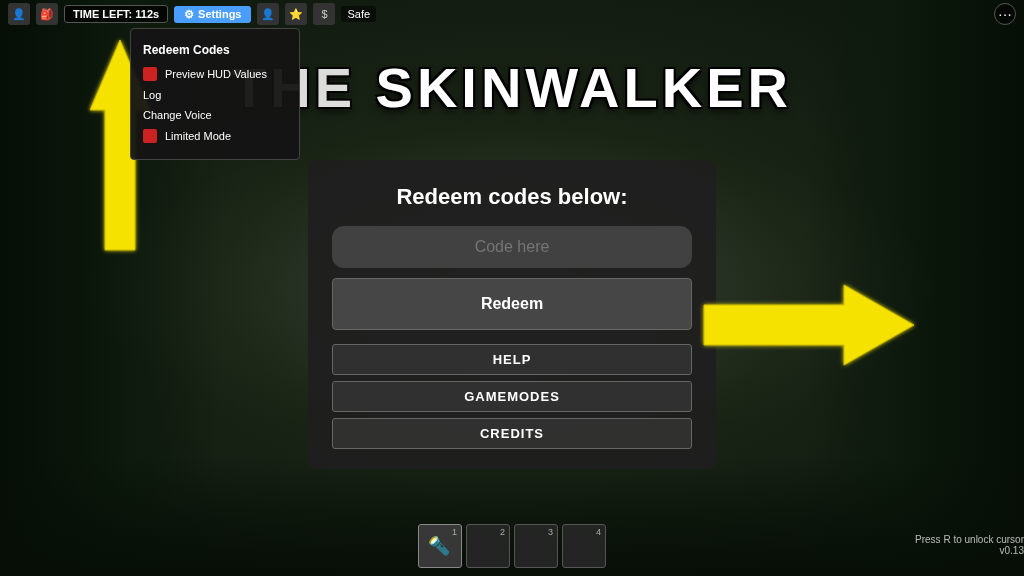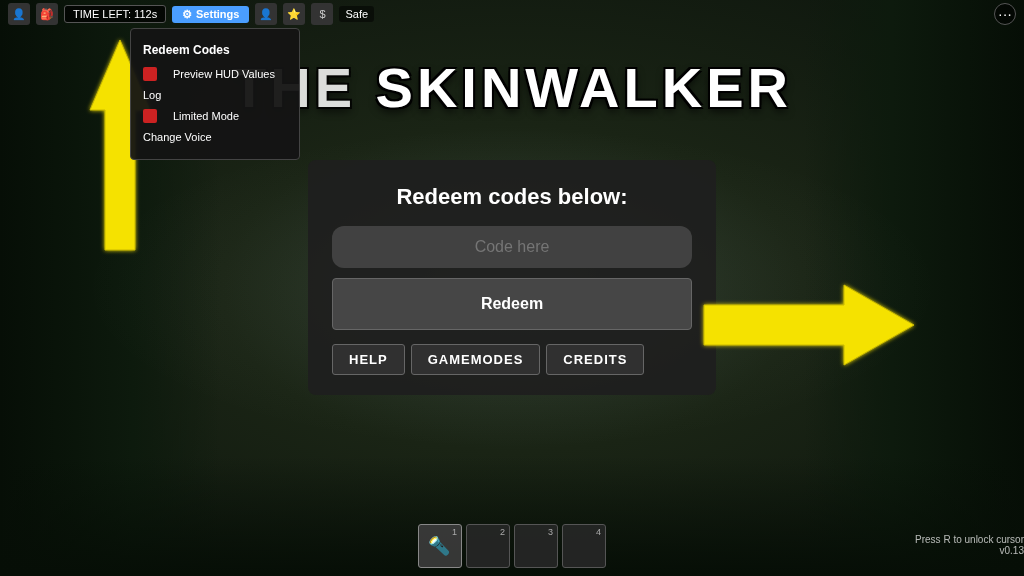--- a/index.html
+++ b/index.html
@@ -73,21 +73,21 @@
       cursor: pointer;
     }
 
     .time-left {
       background: rgba(0,0,0,0.7);
       border: 1px solid #555;
       border-radius: 3px;
       padding: 2px 8px;
       color: white;
       font-size: 11px;
-      font-weight: normal;
+      font-weight: bold;
     }
 
     .settings-btn {
       background: #4a9eff;
       border: none;
       border-radius: 3px;
       padding: 2px 10px;
       color: white;
       font-size: 11px;
       font-weight: bold;
@@ -129,21 +129,21 @@
     .dropdown-title {
       color: white;
       font-size: 12px;
       font-weight: bold;
       padding: 2px 12px 6px;
     }
 
     .dropdown-item {
       display: flex;
       align-items: center;
-      gap: 16px;
+      gap: 8px;
       padding: 4px 12px;
       color: white;
       font-size: 11px;
       cursor: pointer;
     }
 
     .toggle-box {
       width: 14px; height: 14px;
       background: #cc2222;
       border-radius: 2px;
@@ -219,21 +219,21 @@
       padding: 16px;
       color: white;
       font-size: 16px;
       font-weight: bold;
       cursor: pointer;
       margin-bottom: 10px;
     }
 
     .action-buttons {
       display: flex;
-      flex-direction: row;
+      flex-direction: column;
       gap: 6px;
       margin-top: 4px;
     }
 
     .action-btn {
       background: rgba(50,50,50,0.9);
       border: 1px solid #666;
       border-radius: 3px;
       padding: 7px 16px;
       color: white;
@@ -317,25 +317,25 @@
 <div class="settings-dropdown">
   <div class="dropdown-title">Redeem Codes</div>
   <div class="dropdown-item">
     <div class="toggle-box"></div>
     <span>Preview HUD Values</span>
   </div>
   <div class="dropdown-item">
     <span>Log</span>
   </div>
   <div class="dropdown-item">
+    <span>Change Voice</span>
+  </div>
+  <div class="dropdown-item">
     <div class="toggle-box"></div>
     <span>Limited Mode</span>
-  </div>
-  <div class="dropdown-item">
-    <span>Change Voice</span>
   </div>
 </div>
 
 <svg class="arrow" style="position:absolute;left:60px;top:30px;z-index:25;width:120px;height:220px;">
   <defs>
     <filter id="glow">
       <feGaussianBlur stdDeviation="2" result="blur"></feGaussianBlur>
       <feMerge>
           <feMergeNode in="blur"></feMergeNode>
           <feMergeNode in="SourceGraphic"></feMergeNode>

